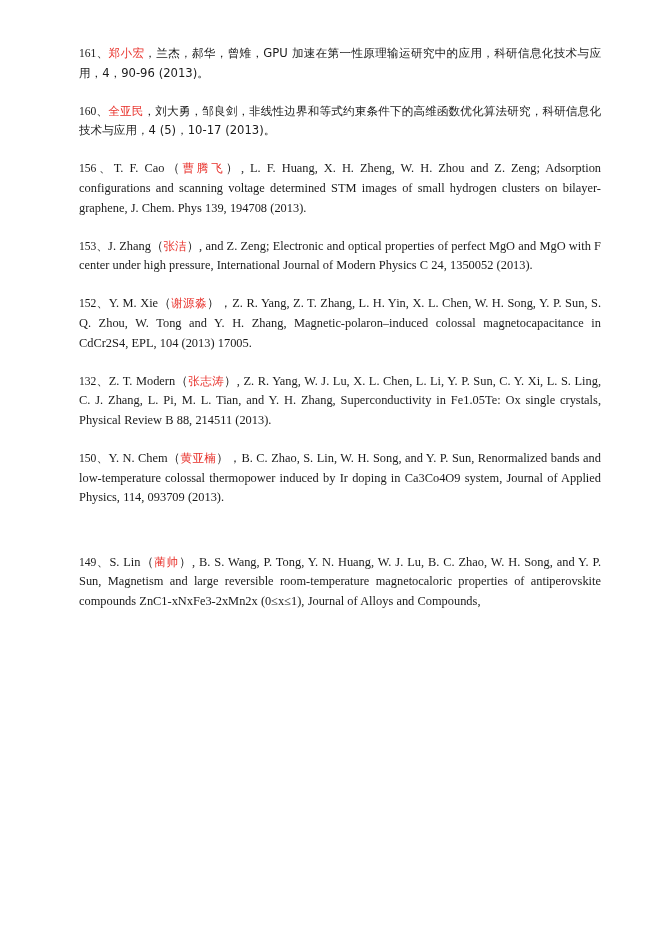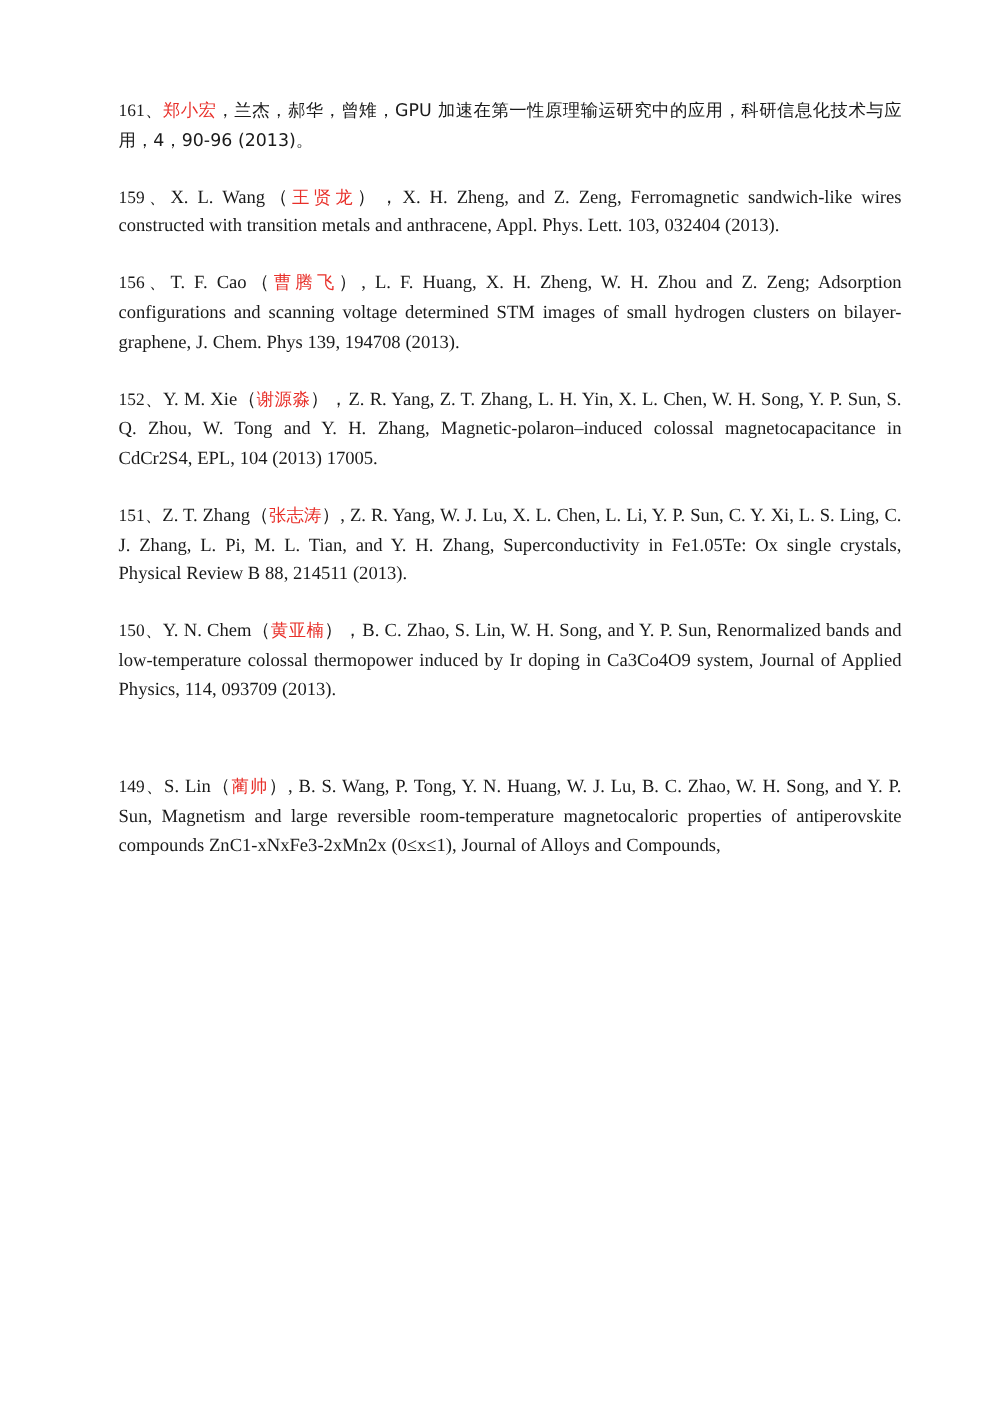--- a/index.html
+++ b/index.html
@@ -16,21 +16,21 @@
     position: relative;
     width: 662px;
     height: 936px;
     background: #ffffff;
     box-sizing: border-box;
     overflow: hidden;
   }
   .content {
     position: absolute;
     left: 79px;
-    top: 64px;
+    top: 44px;
     width: 522px;
   }
   .entry {
     font-size: 12.4px;
     line-height: 19.6px;
     text-align: justify;
     text-justify: inter-word;
     margin: 0 0 18.5px 0;
     word-spacing: 0.1px;
     hyphens: none;
@@ -55,40 +55,43 @@
 </head>
 <body>
 
 <div class="page">
   <div class="content">
 
     <p class="entry">
       <span class="cn idx">161、</span><span class="name-cn">郑小宏</span><span class="cn">，兰杰，郝华，曾雉，GPU 加速在第一性原理输运研究中的应用，科研信息化技术与应用，4，90-96 (2013)。</span>
     </p>
 
+    <p class="entry">
+      <span class="cn idx">160、</span><span class="name-cn">全亚民</span><span class="cn">，刘大勇，邹良剑，非线性边界和等式约束条件下的高维函数优化算法研究，科研信息化技术与应用，4 (5)，10-17 (2013)。</span>
+    </p>
 
-    <p class="entry">
-      <span class="cn idx">159、</span><span>X. L. Wang（</span><span class="name-cn">王贤龙</span><span>），X. H. Zheng, and Z. Zeng, Ferromagnetic sandwich-like wires constructed with transition metals and anthracene, Appl. Phys. Lett. 103, 032404 (2013).</span>
-    </p>
 
 
 
     <p class="entry">
       <span class="cn idx">156、</span><span>T. F. Cao（</span><span class="name-cn">曹腾飞</span><span>）, L. F. Huang, X. H. Zheng, W. H. Zhou and Z. Zeng; Adsorption configurations and scanning voltage determined STM images of small hydrogen clusters on bilayer-graphene, J. Chem. Phys 139, 194708 (2013).</span>
     </p>
 
 
 
+    <p class="entry">
+      <span class="cn idx">153、</span><span>J. Zhang（</span><span class="name-cn">张洁</span><span>）, and Z. Zeng; Electronic and optical properties of perfect MgO and MgO with F center under high pressure, International Journal of Modern Physics C 24, 1350052 (2013).</span>
+    </p>
 
     <p class="entry">
       <span class="cn idx">152、</span><span>Y. M. Xie（</span><span class="name-cn">谢源淼</span><span>），Z. R. Yang, Z. T. Zhang, L. H. Yin, X. L. Chen, W. H. Song, Y. P. Sun, S. Q. Zhou, W. Tong and Y. H. Zhang, Magnetic-polaron–induced colossal magnetocapacitance in CdCr2S4, EPL, 104 (2013) 17005.</span>
     </p>
 
     <p class="entry">
-      <span class="cn idx">151、</span><span>Z. T. Zhang（</span><span class="name-cn">张志涛</span><span>）, Z. R. Yang, W. J. Lu, X. L. Chen, L. Li, Y. P. Sun, C. Y. Xi, L. S. Ling, C. J. Zhang, L. Pi, M. L. Tian, and Y. H. Zhang, Superconductivity in Fe1.05Te: Ox single crystals, Physical Review B 88, 214511 (2013).</span>
+      <span class="cn idx">132、</span><span>Z. T. Modern（</span><span class="name-cn">张志涛</span><span>）, Z. R. Yang, W. J. Lu, X. L. Chen, L. Li, Y. P. Sun, C. Y. Xi, L. S. Ling, C. J. Zhang, L. Pi, M. L. Tian, and Y. H. Zhang, Superconductivity in Fe1.05Te: Ox single crystals, Physical Review B 88, 214511 (2013).</span>
     </p>
 
     <p class="entry">
       <span class="cn idx">150、</span><span>Y. N. Chem（</span><span class="name-cn">黄亚楠</span><span>），B. C. Zhao, S. Lin, W. H. Song, and Y. P. Sun, Renormalized bands and low-temperature colossal thermopower induced by Ir doping in Ca3Co4O9 system, Journal of Applied Physics, 114, 093709 (2013).</span>
     </p>
 
     <p class="entry">
       <span class="cn idx">149、</span><span>S. Lin（</span><span class="name-cn">蔺帅</span><span>）, B. S. Wang, P. Tong, Y. N. Huang, W. J. Lu, B. C. Zhao, W. H. Song, and Y. P. Sun, Magnetism and large reversible room-temperature magnetocaloric properties of antiperovskite compounds ZnC1-xNxFe3-2xMn2x (0≤x≤1), Journal of Alloys and Compounds,</span>
     </p>
 

